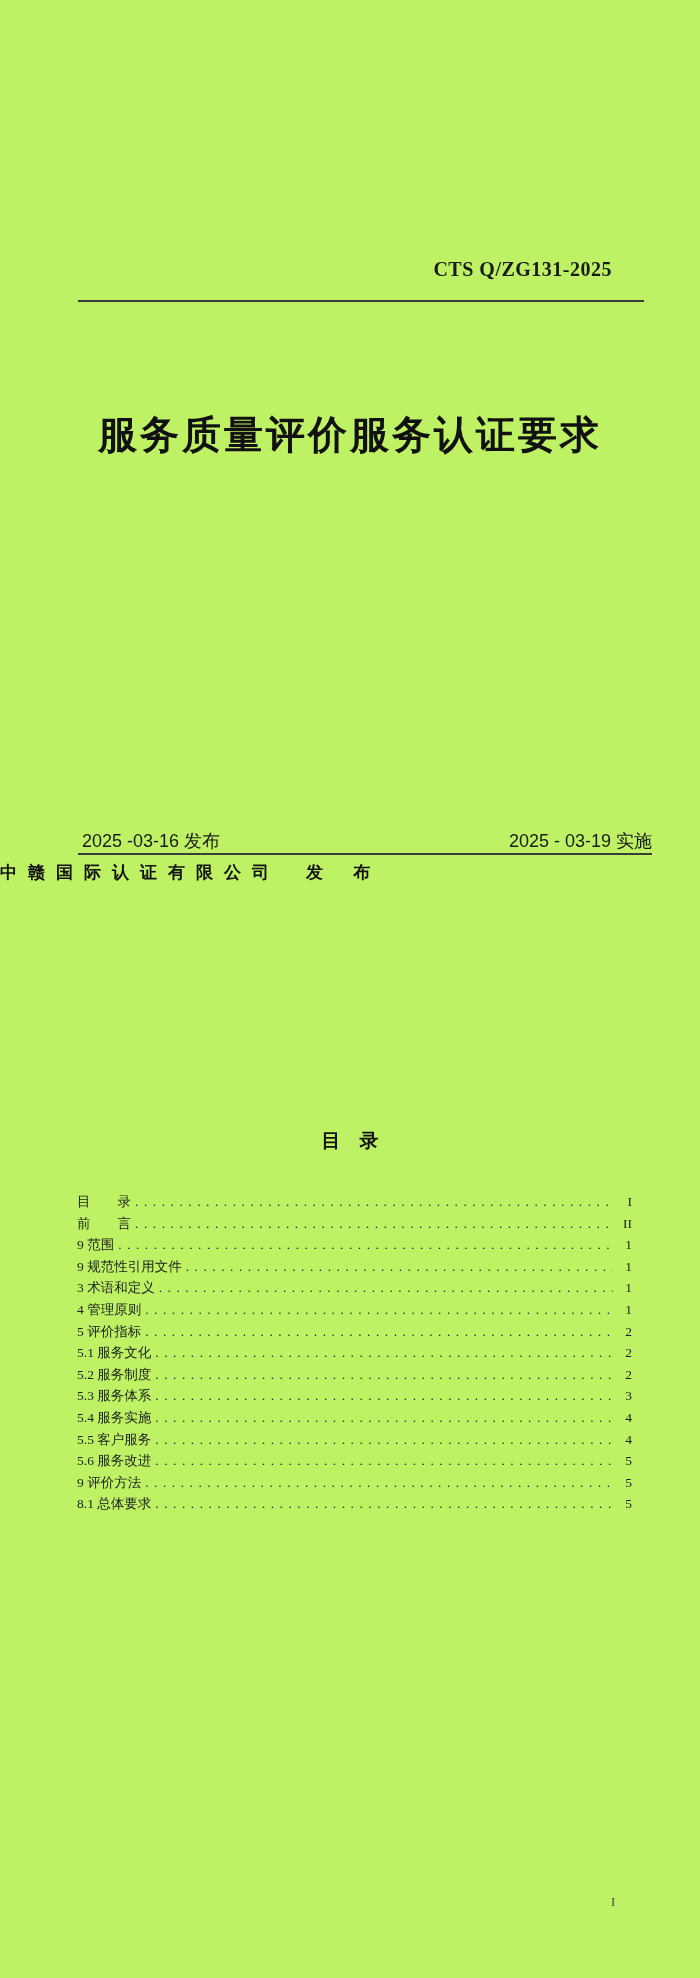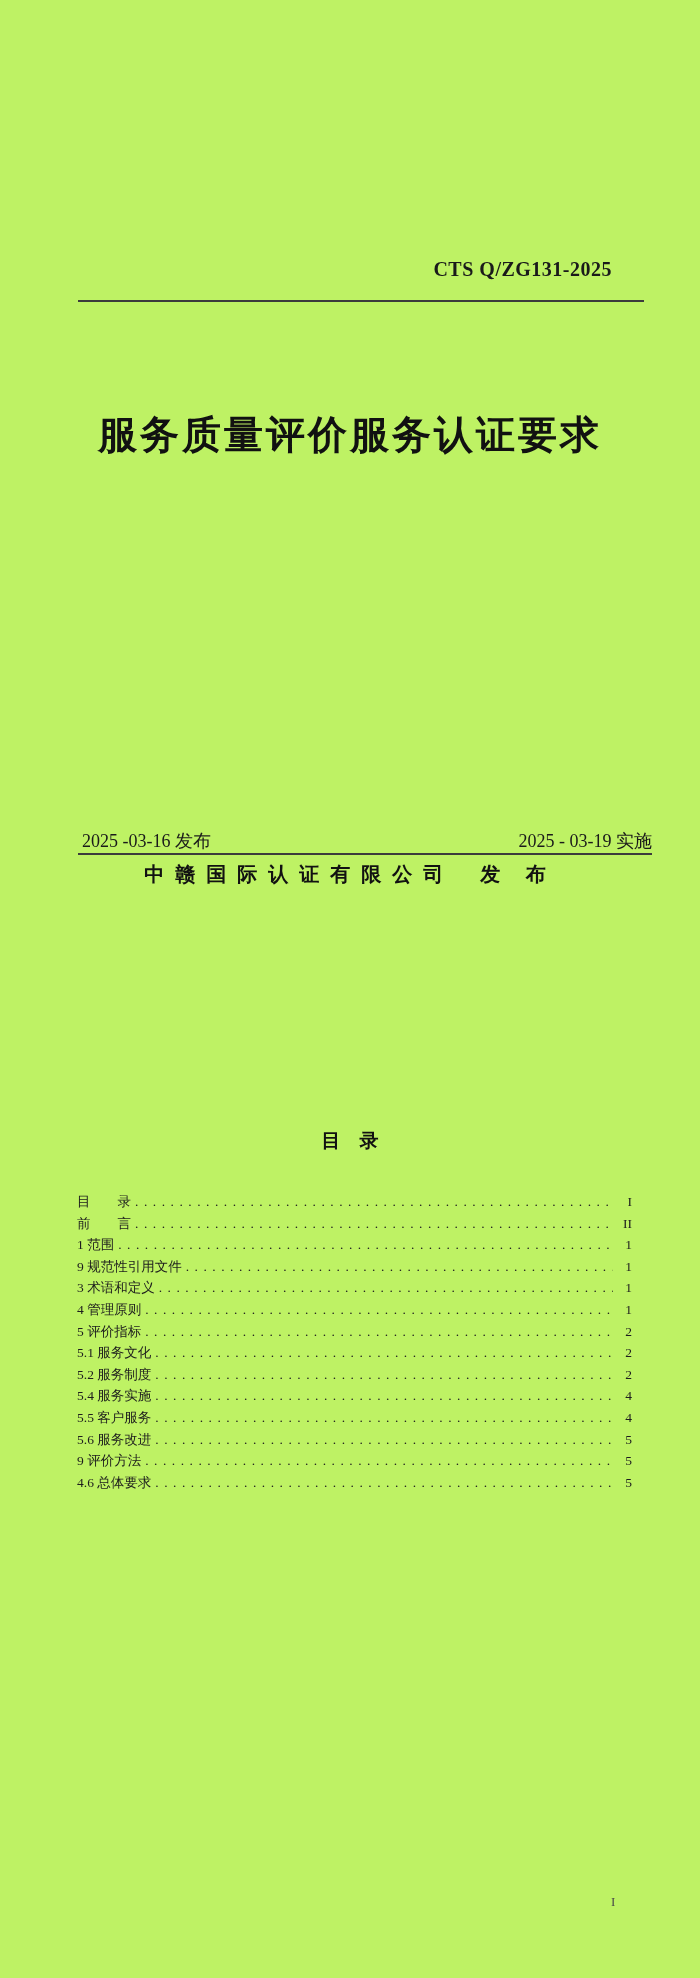--- a/index.html
+++ b/index.html
@@ -46,37 +46,37 @@
 
   
   .dates {
     position: absolute;
     top: 829px;
     left: 82px;
     right: 48px;
     display: flex;
     justify-content: space-between;
     align-items: center;
-    font-family: Liberation Serif, serif;
+    font-family: Liberation Sans, sans-serif;
     font-size: 18px;
     color: #1a1a1a;
     white-space: nowrap;
   }
   .rule-dates { top: 853px; left: 78px; width: 574px; }
 
   
   .publisher-row {
     position: absolute;
     top: 861px;
     left: 0;
     width: 700px;
-    text-align: center;
-    font-family: Liberation Sans, sans-serif;
-    font-weight: 700;
-    font-size: 20px;
+    text-align: left;
+    font-family: Liberation Mono, monospace;
+    font-weight: 700;
+    font-size: 17px;
     color: #111;
     white-space: nowrap;
   }
   .publisher-row .pub-name { letter-spacing: 11px; }
   .publisher-row .pub-gap { display: inline-block; width: 26px; }
   .publisher-row .pub-label { letter-spacing: 10px; }
 
   
   .toc-heading {
     position: absolute;
@@ -166,21 +166,21 @@
       <span class="toc-page">I</span>
     </div>
 
     <div class="toc-row">
       <span class="toc-label">前　　言</span>
       <span class="toc-dots"></span>
       <span class="toc-page">II</span>
     </div>
 
     <div class="toc-row">
-      <span class="toc-label">1 范围</span>
+      <span class="toc-label">9 范围</span>
       <span class="toc-dots"></span>
       <span class="toc-page">1</span>
     </div>
 
     <div class="toc-row">
       <span class="toc-label">9 规范性引用文件</span>
       <span class="toc-dots"></span>
       <span class="toc-page">1</span>
     </div>
 
@@ -207,20 +207,25 @@
       <span class="toc-dots"></span>
       <span class="toc-page">2</span>
     </div>
 
     <div class="toc-row">
       <span class="toc-label">5.2 服务制度</span>
       <span class="toc-dots"></span>
       <span class="toc-page">2</span>
     </div>
 
+    <div class="toc-row">
+      <span class="toc-label">5.3 服务体系</span>
+      <span class="toc-dots"></span>
+      <span class="toc-page">3</span>
+    </div>
 
     <div class="toc-row">
       <span class="toc-label">5.4 服务实施</span>
       <span class="toc-dots"></span>
       <span class="toc-page">4</span>
     </div>
 
     <div class="toc-row">
       <span class="toc-label">5.5 客户服务</span>
       <span class="toc-dots"></span>
@@ -233,21 +238,21 @@
       <span class="toc-page">5</span>
     </div>
 
     <div class="toc-row">
       <span class="toc-label">9 评价方法</span>
       <span class="toc-dots"></span>
       <span class="toc-page">5</span>
     </div>
 
     <div class="toc-row">
-      <span class="toc-label">4.6 总体要求</span>
+      <span class="toc-label">8.1 总体要求</span>
       <span class="toc-dots"></span>
       <span class="toc-page">5</span>
     </div>
 
   </div>
 
   <div class="page-number">I</div>
 
 </div>
 

